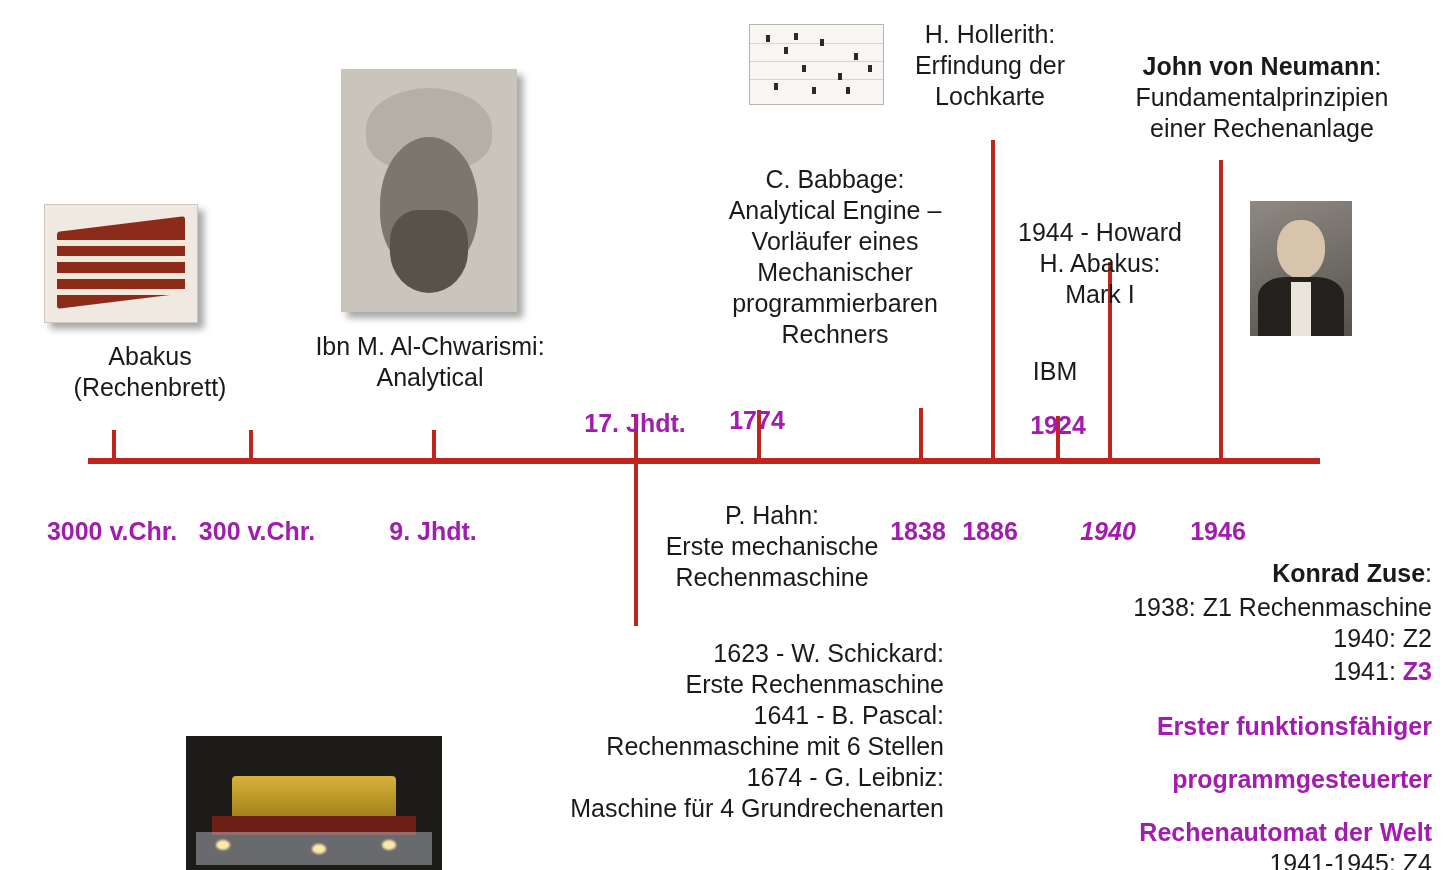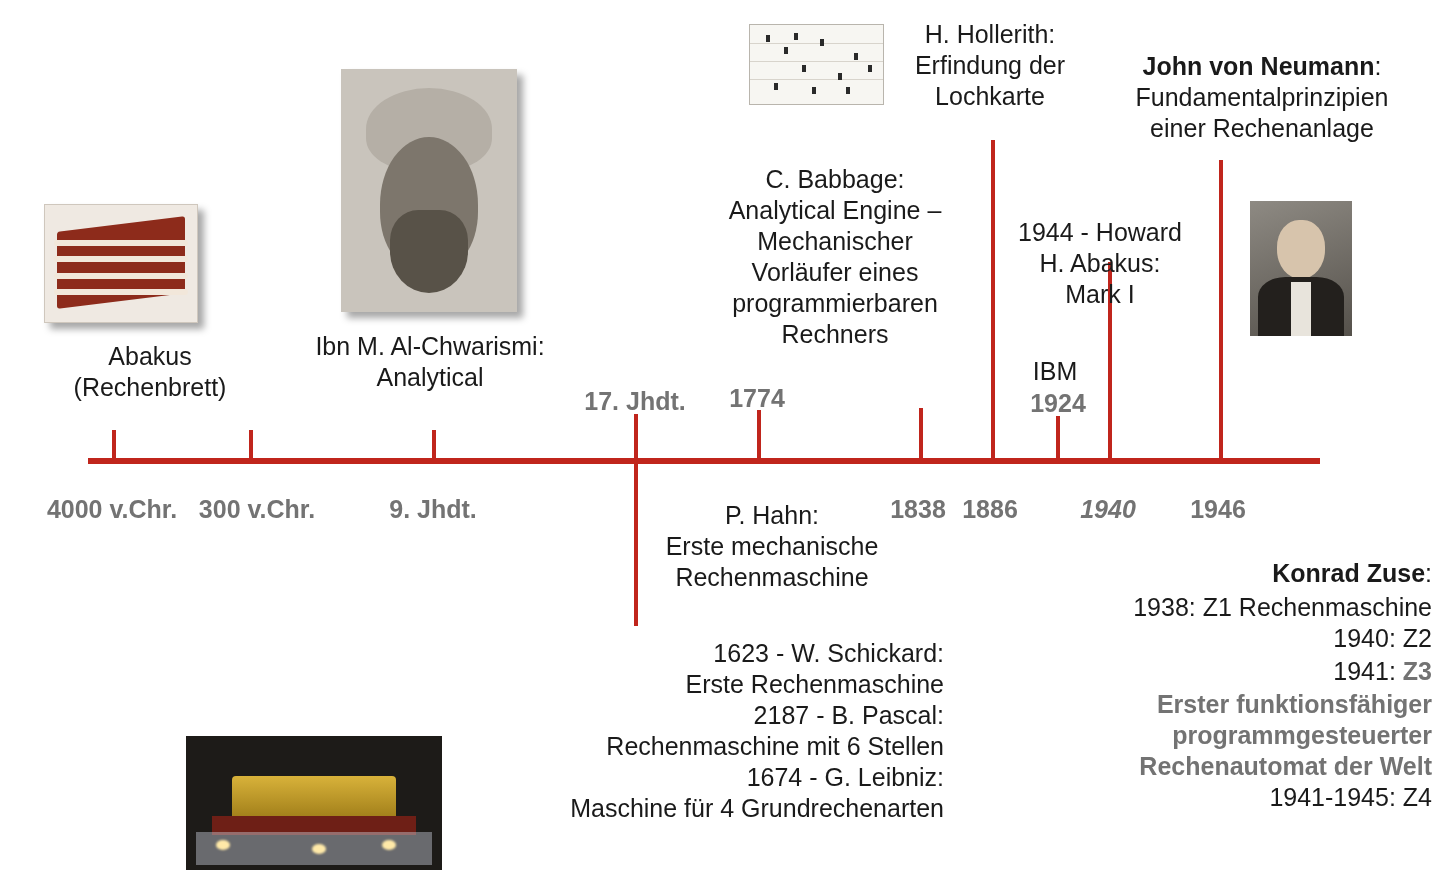--- a/index.html
+++ b/index.html
@@ -18,21 +18,22 @@
     overflow: hidden;
     background: #ffffff;
   }
   .abs { position: absolute; }
   .txt {
     font-family: "Liberation Sans", sans-serif;
     color: #1a1a1a;
     line-height: 1.24;
   }
   .red {
-    color: #737373;
+    color: #a21caf;
+    margin-top: 22px;
   }
   .bold { font-weight: bold; }
   .center { text-align: center; }
   .left { text-align: right; }
 
   
   .axis-line {
     position: absolute;
     background: #c0251c;
     height: 6px;
@@ -266,21 +267,21 @@
   <div class="tick" style="left:432px; top:430px; height:34px;"></div>
   <div class="tick" style="left:919px; top:408px; height:56px;"></div>
   <div class="tick" style="left:991px; top:140px; height:324px;"></div>
   <div class="tick" style="left:1056px; top:416px; height:48px;"></div>
   <div class="tick" style="left:1108px; top:262px; height:202px;"></div>
   <div class="tick" style="left:1219px; top:160px; height:304px;"></div>
 
   <div class="leader" style="left:634px; top:414px; height:212px;"></div>
   <div class="leader" style="left:757px; top:410px; height:54px;"></div>
 
-  <div class="abs txt red bold center" style="left:32px; top:494px; width:160px; font-size:25px;">4000 v.Chr.</div>
+  <div class="abs txt red bold center" style="left:32px; top:494px; width:160px; font-size:25px;">3000 v.Chr.</div>
   <div class="abs txt red bold center" style="left:182px; top:494px; width:150px; font-size:25px;">300 v.Chr.</div>
   <div class="abs txt red bold center" style="left:368px; top:494px; width:130px; font-size:25px;">9. Jhdt.</div>
   <div class="abs txt red bold center" style="left:868px; top:494px; width:100px; font-size:25px;">1838</div>
   <div class="abs txt red bold center" style="left:940px; top:494px; width:100px; font-size:25px;">1886</div>
   <div class="abs txt red bold center" style="left:1058px; top:494px; width:100px; font-size:25px;font-style:italic;">1940</div>
   <div class="abs txt red bold center" style="left:1168px; top:494px; width:100px; font-size:25px;">1946</div>
 
   <div class="abs txt red bold center" style="left:560px; top:386px; width:150px; font-size:25px;">17. Jhdt.</div>
   <div class="abs txt red bold center" style="left:707px; top:383px; width:100px; font-size:25px;">1774</div>
   <div class="abs txt red bold center" style="left:1008px; top:388px; width:100px; font-size:25px;">1924</div>
@@ -292,37 +293,37 @@
 
 
   <div class="abs center" style="left:270px; top:331px; width:320px; font-size:25px;">
     <div class="txt">Ibn M. Al-Chwarismi:</div>
     <div class="txt">Analytical</div>
   </div>
 
   <div class="abs left" style="left:474px; top:638px; width:470px; font-size:25px; line-height:1.46;">
     <div class="txt">1623 - W. Schickard:</div>
     <div class="txt">Erste Rechenmaschine</div>
-    <div class="txt">2187 - B. Pascal:</div>
+    <div class="txt">1641 - B. Pascal:</div>
     <div class="txt">Rechenmaschine mit 6 Stellen</div>
     <div class="txt">1674 - G. Leibniz:</div>
     <div class="txt">Maschine für 4 Grundrechenarten</div>
   </div>
 
   <div class="abs center" style="left:642px; top:500px; width:260px; font-size:25px;">
     <div class="txt">P. Hahn:</div>
     <div class="txt">Erste mechanische</div>
     <div class="txt">Rechenmaschine</div>
   </div>
 
   <div class="abs center" style="left:690px; top:164px; width:290px; font-size:25px;">
     <div class="txt">C. Babbage:</div>
     <div class="txt">Analytical Engine –</div>
+    <div class="txt">Vorläufer eines</div>
     <div class="txt">Mechanischer</div>
-    <div class="txt">Vorläufer eines</div>
     <div class="txt">programmierbaren</div>
     <div class="txt">Rechners</div>
   </div>
 
   <div class="abs center" style="left:880px; top:19px; width:220px; font-size:25px;">
     <div class="txt">H. Hollerith:</div>
     <div class="txt">Erfindung der</div>
     <div class="txt">Lochkarte</div>
   </div>
 

